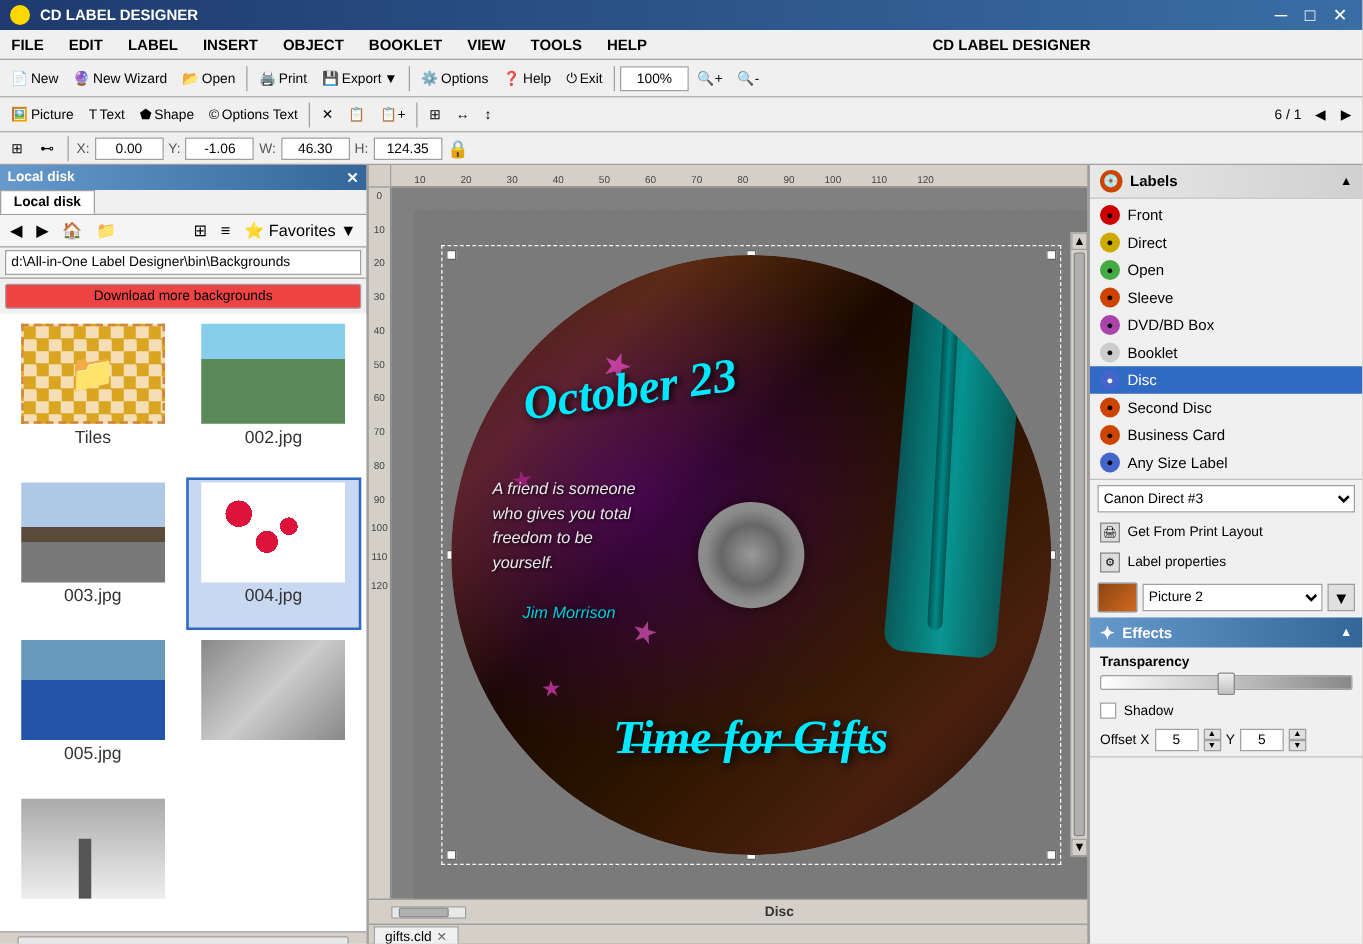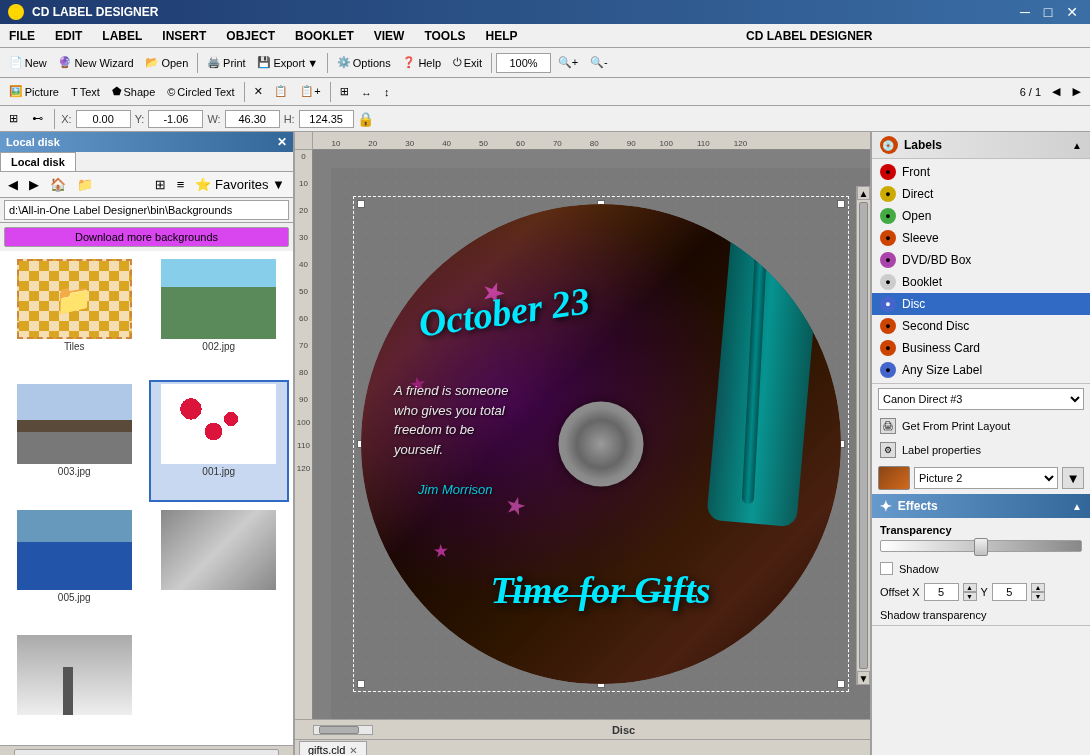--- a/index.html
+++ b/index.html
@@ -36,27 +36,27 @@
     .tab-bar { display: flex; background: #f0f0f0; border-bottom: 1px solid #a0a0a0; }
     .tab { padding: 3px 10px; font-size: 11px; cursor: pointer; border: 1px solid #a0a0a0; border-bottom: none; background: #e0e0e0; }
     .tab.active { background: white; font-weight: bold; }
 
     .nav-bar { display: flex; align-items: center; padding: 3px 4px; gap: 3px; border-bottom: 1px solid #a0a0a0; background: #f5f5f5; }
     .nav-btn { background: none; border: 1px solid transparent; cursor: pointer; font-size: 13px; padding: 1px 3px; }
 
     .path-bar { padding: 2px 4px; border-bottom: 1px solid #a0a0a0; }
     .path-input { width: 100%; height: 20px; font-size: 11px; border: 1px solid #a0a0a0; padding: 0 4px; background: white; }
 
-    .download-btn { margin: 4px; background: #d946ef; border: 1px solid #a0a0a0; padding: 3px; font-size: 11px; cursor: pointer; text-align: center; border-radius: 2px; }
+    .download-btn { margin: 4px; background: #ef4444; border: 1px solid #a0a0a0; padding: 3px; font-size: 11px; cursor: pointer; text-align: center; border-radius: 2px; }
 
     .file-grid { display: grid; grid-template-columns: 1fr 1fr; gap: 4px; padding: 4px; overflow-y: auto; flex: 1; background: white; }
     .file-item { border: 2px solid transparent; cursor: pointer; display: flex; flex-direction: column; align-items: center; padding: 2px; }
     .file-item.selected { border-color: #316ac5; background: #c8d8f0; }
     .file-thumb { width: 115px; height: 80px; background: #ddd; display: flex; align-items: center; justify-content: center; overflow: hidden; position: relative; }
-    .file-name { font-size: 10px; color: #333; text-align: center; margin-top: 2px; }
+    .file-name { font-size: 14px; color: #333; text-align: center; margin-top: 2px; }
 
     
     .thumb-tiles { background: linear-gradient(45deg, #f5deb3 25%, #daa520 75%); border: 2px solid #cd853f; }
 
     
     .center-panel { flex: 1; background: #808080; position: relative; overflow: hidden; display: flex; flex-direction: column; }
     .ruler-corner { width: 18px; height: 18px; background: #d4d0c8; border-right: 1px solid #a0a0a0; border-bottom: 1px solid #a0a0a0; position: absolute; top: 0; left: 0; z-index: 10; }
 
     .canvas-area { flex: 1; overflow: hidden; position: relative; margin-left: 18px; margin-top: 18px; background: #7a7a7a; display: flex; align-items: center; justify-content: center; }
 
@@ -194,21 +194,21 @@
   <button class="toolbar2-btn">
     <span>T</span>
     <span>Text</span>
   </button>
   <button class="toolbar2-btn">
     <span>⬟</span>
     <span>Shape</span>
   </button>
   <button class="toolbar2-btn">
     <span>©</span>
-    <span>Circled Text</span>
+    <span>Options Text</span>
   </button>
   <div class="toolbar-separator"></div>
   <button class="toolbar2-btn">✕</button>
   <button class="toolbar2-btn">📋</button>
   <button class="toolbar2-btn">📋+</button>
   <div class="toolbar-separator"></div>
   <button class="toolbar2-btn">⊞</button>
   <button class="toolbar2-btn">↔</button>
   <button class="toolbar2-btn">↕</button>
   <div style="flex:1;"></div>
@@ -278,21 +278,21 @@
         <div class="file-thumb" style="background: linear-gradient(to bottom, #b0c8e8 45%, #5a4a3a 45%, #5a4a3a 60%, #787878 60%); position:relative;"></div>
         <div class="file-name">003.jpg</div>
       </div>
 
       <div class="file-item selected">
         <div class="file-thumb" style="background: white; position:relative; overflow:hidden;">
           <div style="position:absolute; width:30px; height:30px; background:radial-gradient(circle, #dc143c 50%, transparent 50%); top:10px; left:15px; border-radius:50%;"></div>
           <div style="position:absolute; width:25px; height:25px; background:radial-gradient(circle, #dc143c 50%, transparent 50%); top:35px; left:40px; border-radius:50%;"></div>
           <div style="position:absolute; width:20px; height:20px; background:radial-gradient(circle, #dc143c 50%, transparent 50%); top:25px; left:60px; border-radius:50%;"></div>
         </div>
-        <div class="file-name">001.jpg</div>
+        <div class="file-name">004.jpg</div>
       </div>
 
       <div class="file-item">
         <div class="file-thumb" style="background: linear-gradient(to bottom, #6699bb 40%, #2255aa 40%);"></div>
         <div class="file-name">005.jpg</div>
       </div>
 
       <div class="file-item">
         <div class="file-thumb" style="background: linear-gradient(135deg, #888 0%, #ccc 50%, #888 100%);"></div>
         <div class="file-name"></div>
@@ -520,17 +520,16 @@
           <div class="spin-btn">▼</div>
         </div>
         <span>Y</span>
         <input class="offset-input" type="text" value="5" style="">
         <div style="display:flex; flex-direction:column;">
           <div class="spin-btn">▲</div>
           <div class="spin-btn">▼</div>
         </div>
       </div>
 
-      <div style="padding:4px 8px; font-size:11px;">Shadow transparency</div>
     </div>
 
   </div>
 </div>
 
 </body></html>

